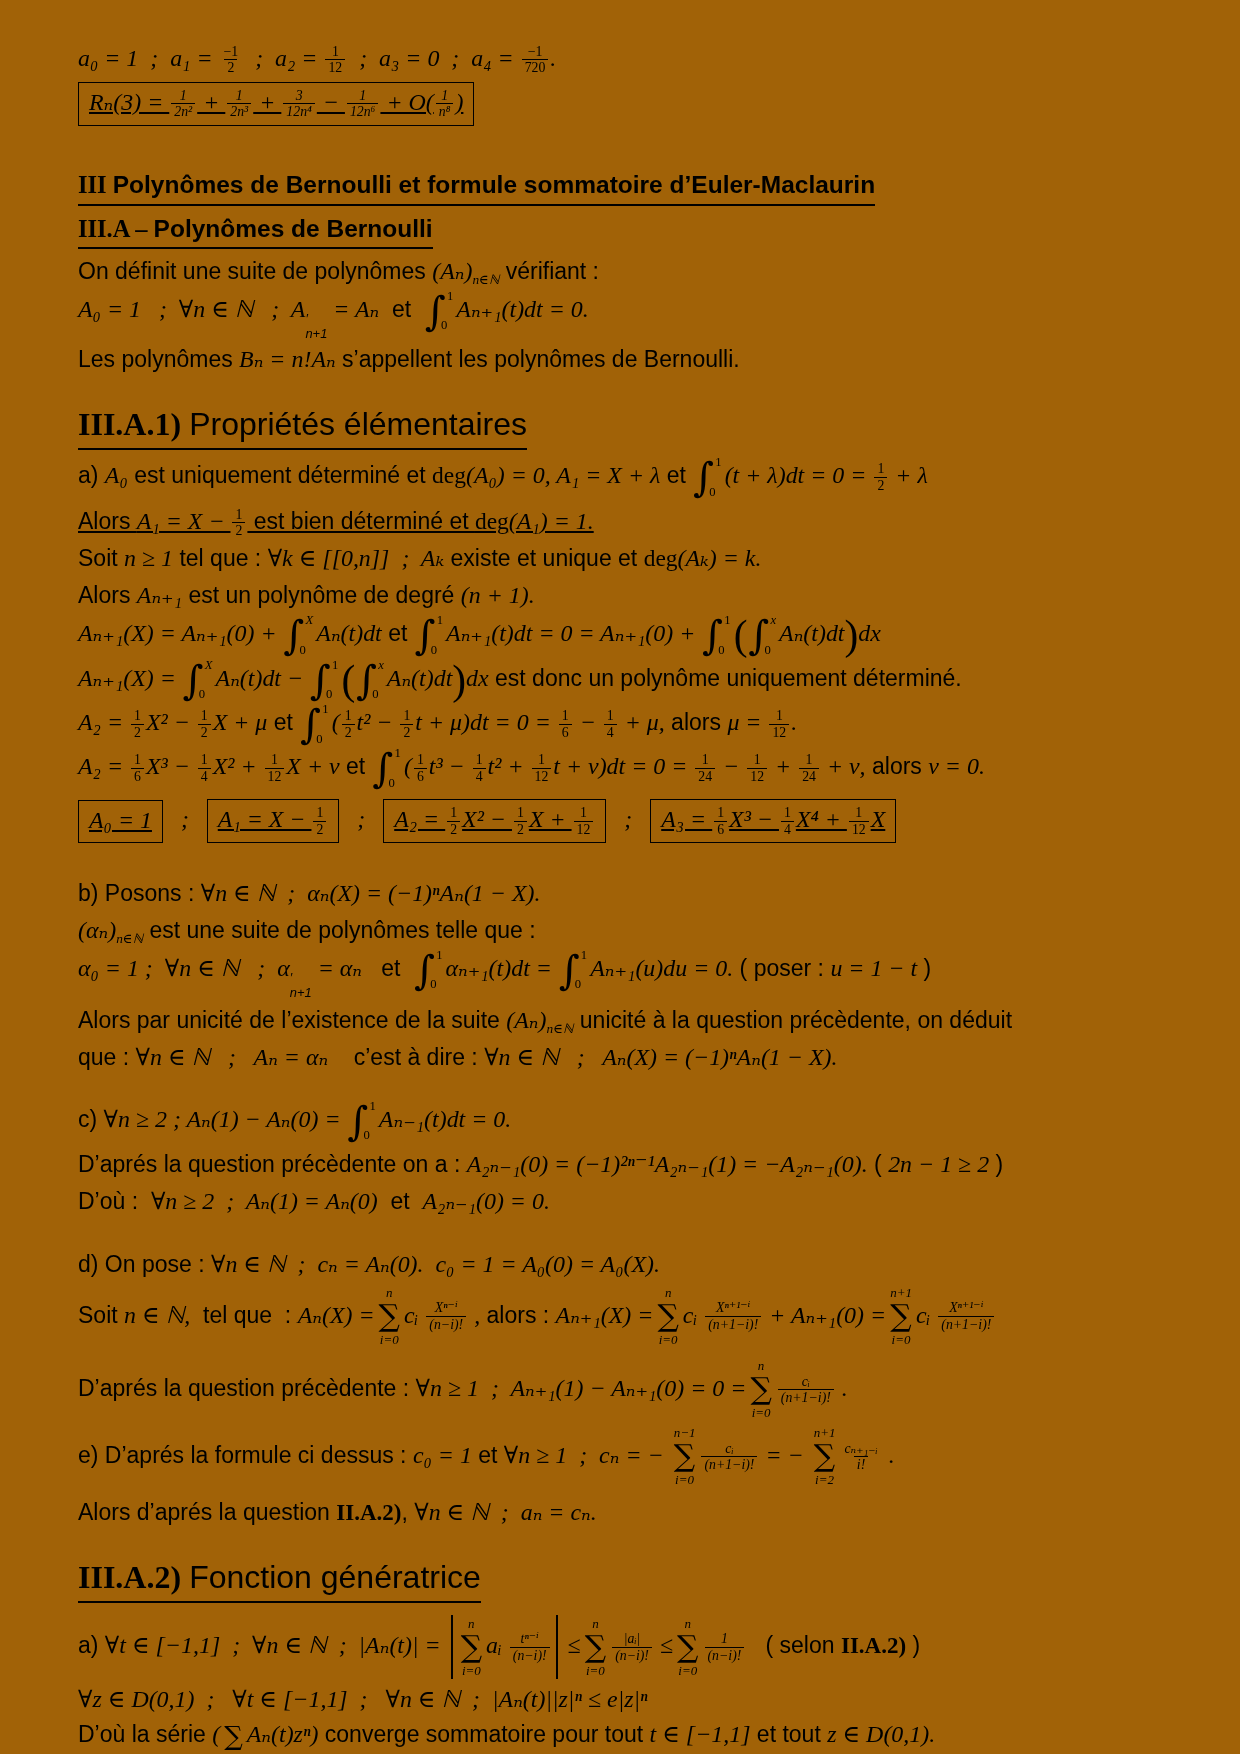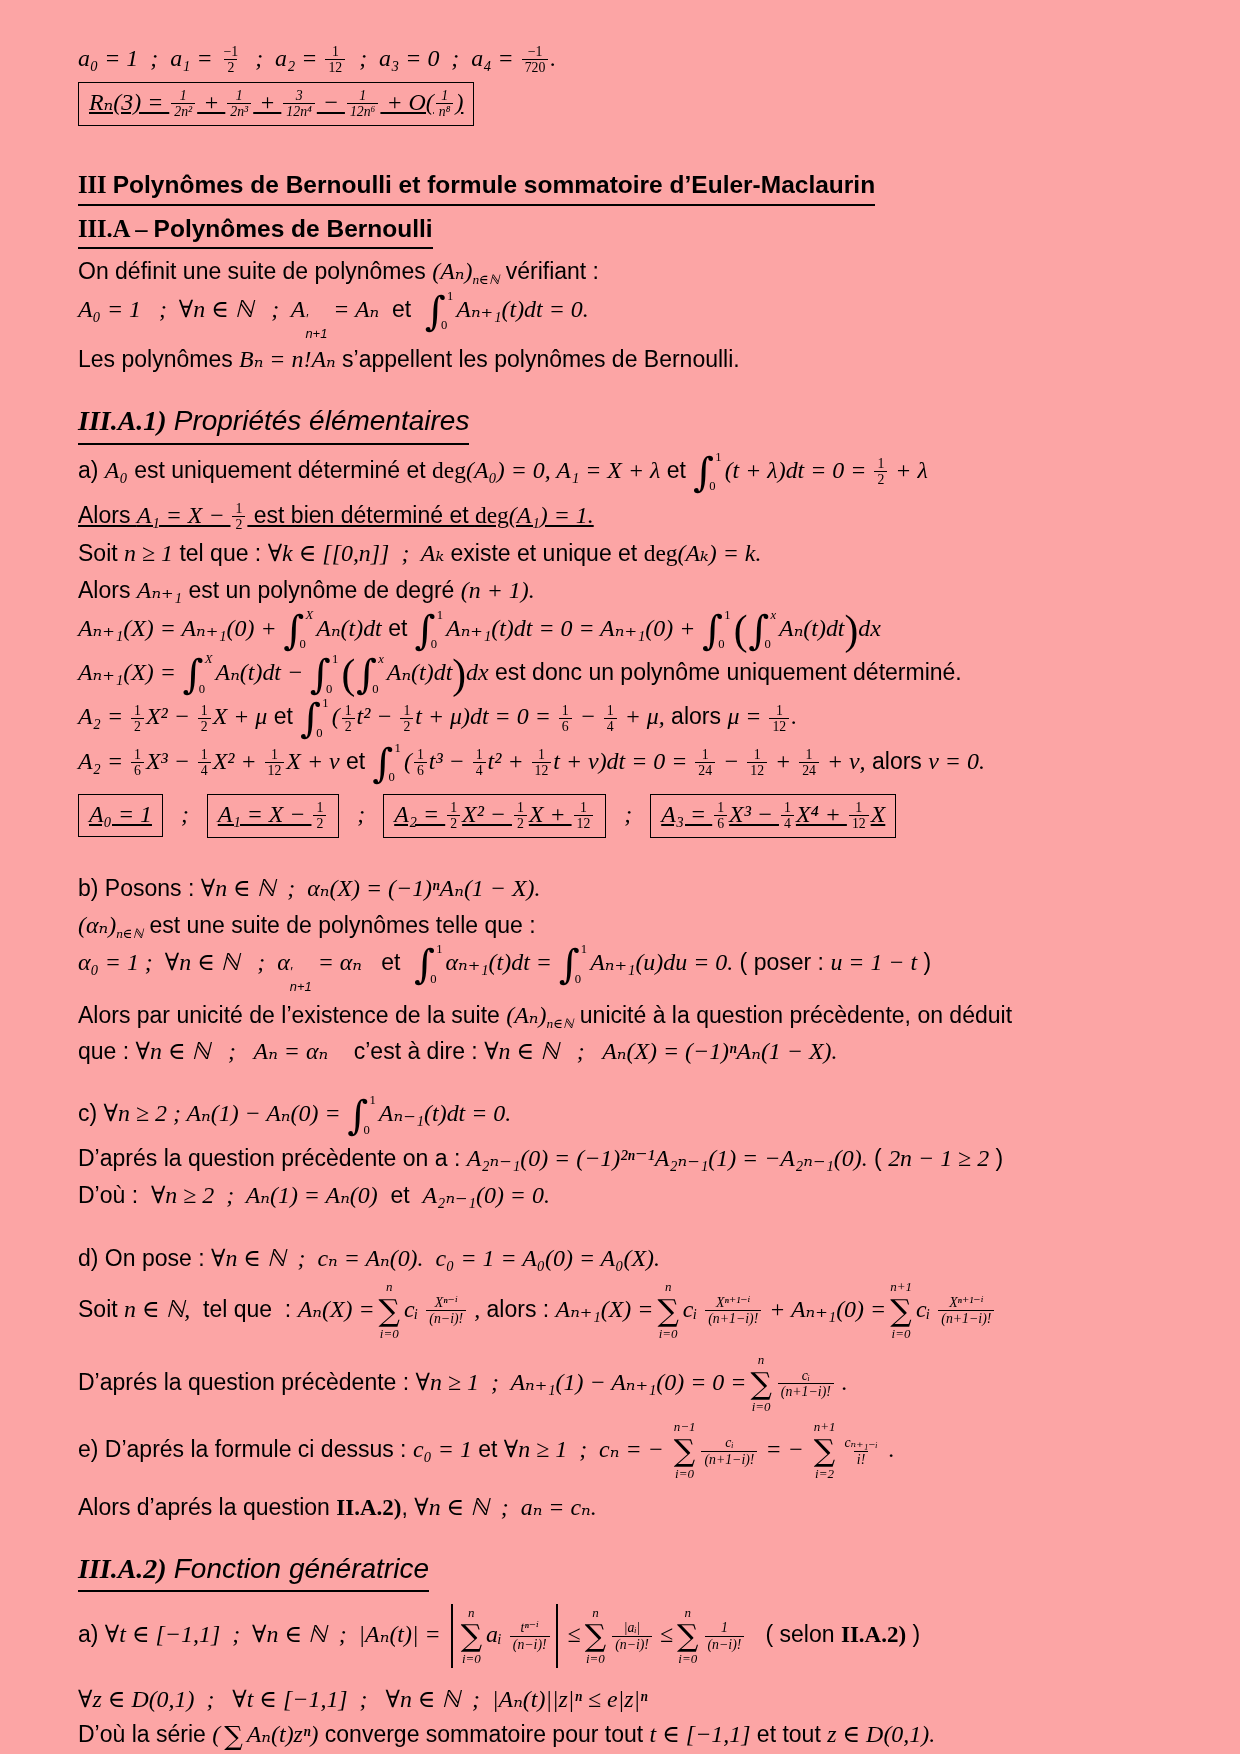--- a/index.html
+++ b/index.html
@@ -1,17 +1,17 @@
 <!DOCTYPE html>
 <html><head>
 <meta charset="utf-8">
 <style>
   html,body { margin:0; padding:0; background:#ffffff; }
   .page {
-    position:relative; width:1240px; height:1754px; background:#fca5a5; color:#000;
+    position:relative; width:1240px; height:1754px; background:#a16207; color:#000;
     box-sizing:border-box; padding:42px 46px 10px 78px; overflow:hidden;
     font-family:"Liberation Sans","DejaVu Sans",sans-serif; font-size:23px;
   }
   .line { white-space:pre-wrap; line-height:1.38; }
   .txt  { font-family:"Liberation Sans","DejaVu Sans",sans-serif; }
   .bold { font-weight:700; }
   .bserif { font-family:"Liberation Serif","DejaVu Serif",serif; font-weight:700; }
   .m { font-family:"Liberation Serif","DejaVu Serif",serif; font-style:italic; font-size:1.04em; }
   .r { font-family:"Liberation Serif","DejaVu Serif",serif; font-style:normal; font-size:1.02em; }
   .sub { font-size:0.58em; vertical-align:-0.38em; font-style:italic;
@@ -39,21 +39,21 @@
   .sum.inline .ss { font-size:26px; }
   .bp { font-family:"Liberation Serif","DejaVu Serif",serif; font-style:normal;
         font-size:1.8em; vertical-align:middle; line-height:0.75; }
   .vbar { display:inline-block; width:2px; height:64px; background:#000; vertical-align:middle; margin:0 4px; }
   .box { display:inline-block; border:1.8px solid #000; padding:3px 10px 5px; vertical-align:middle;
          box-shadow:1px 1px 0 #000 inset? ;text-decoration:underline; }
   .box { box-shadow:none; }
   .h1 .hin, .h2 .hin { display:inline-block; border-bottom:2.8px solid #000; padding-bottom:2px; }
   .h3 .hin { display:inline-block; border-bottom:2.2px solid #000; padding-bottom:2px; }
   .h1, .h2 { font-size:24.5px; }
-  .h3 { font-size:28px;font-style:italic; }
+  .h3 { font-size:32px; }
 </style>
 </head>
 <body>
 
 <div class="page">
   <div id="doc">
       <div class="line"><span class="m">a₀ = 1  ;  a₁ = </span><span class="frac"><span class="fn">−1</span><span class="fd">2</span></span><span class="m">  ;  a₂ = </span><span class="frac"><span class="fn">1</span><span class="fd">12</span></span><span class="m">  ;  a₃ = 0  ;  a₄ = </span><span class="frac"><span class="fn">−1</span><span class="fd">720</span></span><span class="m">.</span></div>
       <div class="line" style="margin-top: 6px;"><span class="box"><span class="m">Rₙ(3) = </span><span class="frac it"><span class="fn">1</span><span class="fd">2n²</span></span><span class="m"> + </span><span class="frac it"><span class="fn">1</span><span class="fd">2n³</span></span><span class="m"> + </span><span class="frac it"><span class="fn">3</span><span class="fd">12n⁴</span></span><span class="m"> − </span><span class="frac it"><span class="fn">1</span><span class="fd">12n⁶</span></span><span class="m"> + O(</span><span class="frac it"><span class="fn">1</span><span class="fd">n⁸</span></span><span class="m">)</span></span></div>
       <div class="line h1" style="margin-top: 42px;"><span class="hin"><span class="bserif">III </span><span class="txt bold">Polynômes de Bernoulli et formule sommatoire d’Euler-Maclaurin</span></span></div>
       <div class="line h2" style="margin-top: 6px;"><span class="hin"><span class="bserif">III.A – </span><span class="txt bold">Polynômes de Bernoulli</span></span></div>
@@ -78,16 +78,16 @@
       <div class="line" style="margin-top: 26px;"><span class="txt">c) </span><span class="m">∀n ≥ 2 ; Aₙ(1) − Aₙ(0) = </span><span class="int"><span class="isym">∫</span><span class="ib"><span class="bt">1</span><span class="bb">0</span></span></span><span class="m">Aₙ₋₁(t)dt = 0.</span></div>
       <div class="line" style="margin-top: 6px;"><span class="txt">D’aprés la question précèdente on a : </span><span class="m">A₂ₙ₋₁(0) = (−1)²ⁿ⁻¹A₂ₙ₋₁(1) = −A₂ₙ₋₁(0).</span><span class="txt"> ( </span><span class="m">2n − 1 ≥ 2</span><span class="txt"> )</span></div>
       <div class="line" style="margin-top: 4px;"><span class="txt">D’où :  </span><span class="m">∀n ≥ 2  ;  Aₙ(1) = Aₙ(0)</span><span class="txt">  et  </span><span class="m">A₂ₙ₋₁(0) = 0.</span></div>
       <div class="line" style="margin-top: 30px;"><span class="txt">d) On pose : </span><span class="m">∀n ∈ ℕ  ;  cₙ = Aₙ(0).  c₀ = 1 = A₀(0) = A₀(X).</span></div>
       <div class="line" style="margin-top: 4px;"><span class="txt">Soit </span><span class="m">n ∈ ℕ,</span><span class="txt">  tel que  : </span><span class="m">Aₙ(X) =</span><span class="sum"><span class="st">n</span><span class="ss">∑</span><span class="sb">i=0</span></span><span class="m">cᵢ </span><span class="frac it"><span class="fn">Xⁿ⁻ⁱ</span><span class="fd">(n−i)!</span></span><span class="m"> ,</span><span class="txt"> alors : </span><span class="m">Aₙ₊₁(X) =</span><span class="sum"><span class="st">n</span><span class="ss">∑</span><span class="sb">i=0</span></span><span class="m">cᵢ </span><span class="frac it"><span class="fn">Xⁿ⁺¹⁻ⁱ</span><span class="fd">(n+1−i)!</span></span><span class="m"> + Aₙ₊₁(0) =</span><span class="sum"><span class="st">n+1</span><span class="ss">∑</span><span class="sb">i=0</span></span><span class="m">cᵢ </span><span class="frac it"><span class="fn">Xⁿ⁺¹⁻ⁱ</span><span class="fd">(n+1−i)!</span></span></div>
       <div class="line" style="margin-top: 10px;"><span class="txt">D’aprés la question précèdente : </span><span class="m">∀n ≥ 1  ;  Aₙ₊₁(1) − Aₙ₊₁(0) = 0 =</span><span class="sum"><span class="st">n</span><span class="ss">∑</span><span class="sb">i=0</span></span><span class="frac it"><span class="fn">cᵢ</span><span class="fd">(n+1−i)!</span></span><span class="m"> .</span></div>
       <div class="line" style="margin-top: 4px;"><span class="txt">e) D’aprés la formule ci dessus : </span><span class="m">c₀ = 1</span><span class="txt"> et </span><span class="m">∀n ≥ 1  ;  cₙ = − </span><span class="sum"><span class="st">n−1</span><span class="ss">∑</span><span class="sb">i=0</span></span><span class="frac it"><span class="fn">cᵢ</span><span class="fd">(n+1−i)!</span></span><span class="m"> = − </span><span class="sum"><span class="st">n+1</span><span class="ss">∑</span><span class="sb">i=2</span></span><span class="frac it"><span class="fn">cₙ₊₁₋ᵢ</span><span class="fd">i!</span></span><span class="m"> .</span></div>
       <div class="line" style="margin-top: 8px;"><span class="txt">Alors d’aprés la question </span><span class="bserif">II.A.2)</span><span class="txt">, </span><span class="m">∀n ∈ ℕ  ;  aₙ = cₙ.</span></div>
       <div class="line h3" style="margin-top: 26px;"><span class="hin"><span class="bserif">III.A.2) </span><span class="txt">Fonction génératrice</span></span></div>
       <div class="line" style="margin-top: 12px;"><span class="txt">a) </span><span class="m">∀t ∈ [−1,1]  ;  ∀n ∈ ℕ  ;  |Aₙ(t)| = </span><span class="vbar"></span><span class="sum"><span class="st">n</span><span class="ss">∑</span><span class="sb">i=0</span></span><span class="m">aᵢ </span><span class="frac it"><span class="fn">tⁿ⁻ⁱ</span><span class="fd">(n−i)!</span></span><span class="vbar"></span><span class="m"> ≤</span><span class="sum"><span class="st">n</span><span class="ss">∑</span><span class="sb">i=0</span></span><span class="frac it"><span class="fn">|aᵢ|</span><span class="fd">(n−i)!</span></span><span class="m"> ≤</span><span class="sum"><span class="st">n</span><span class="ss">∑</span><span class="sb">i=0</span></span><span class="frac it"><span class="fn">1</span><span class="fd">(n−i)!</span></span><span class="txt">   ( selon </span><span class="bserif">II.A.2)</span><span class="txt"> )</span></div>
-      <div class="line" style="margin-top: 15px;"><span class="m">∀z ∈ D(0,1)  ;   ∀t ∈ [−1,1]  ;   ∀n ∈ ℕ  ;  |Aₙ(t)||z|ⁿ ≤ e|z|ⁿ</span></div>
+      <div class="line" style="margin-top: 4px;"><span class="m">∀z ∈ D(0,1)  ;   ∀t ∈ [−1,1]  ;   ∀n ∈ ℕ  ;  |Aₙ(t)||z|ⁿ ≤ e|z|ⁿ</span></div>
       <div class="line" style="margin-top: 2px;"><span class="txt">D’où la série </span><span class="m">(</span><span class="sum inline"><span class="ss">∑</span></span><span class="m">Aₙ(t)zⁿ)</span><span class="txt"> converge sommatoire pour tout </span><span class="m">t ∈ [−1,1]</span><span class="txt"> et tout </span><span class="m">z ∈ D(0,1).</span></div>
     </div>
 </div>
 
 </body></html>

